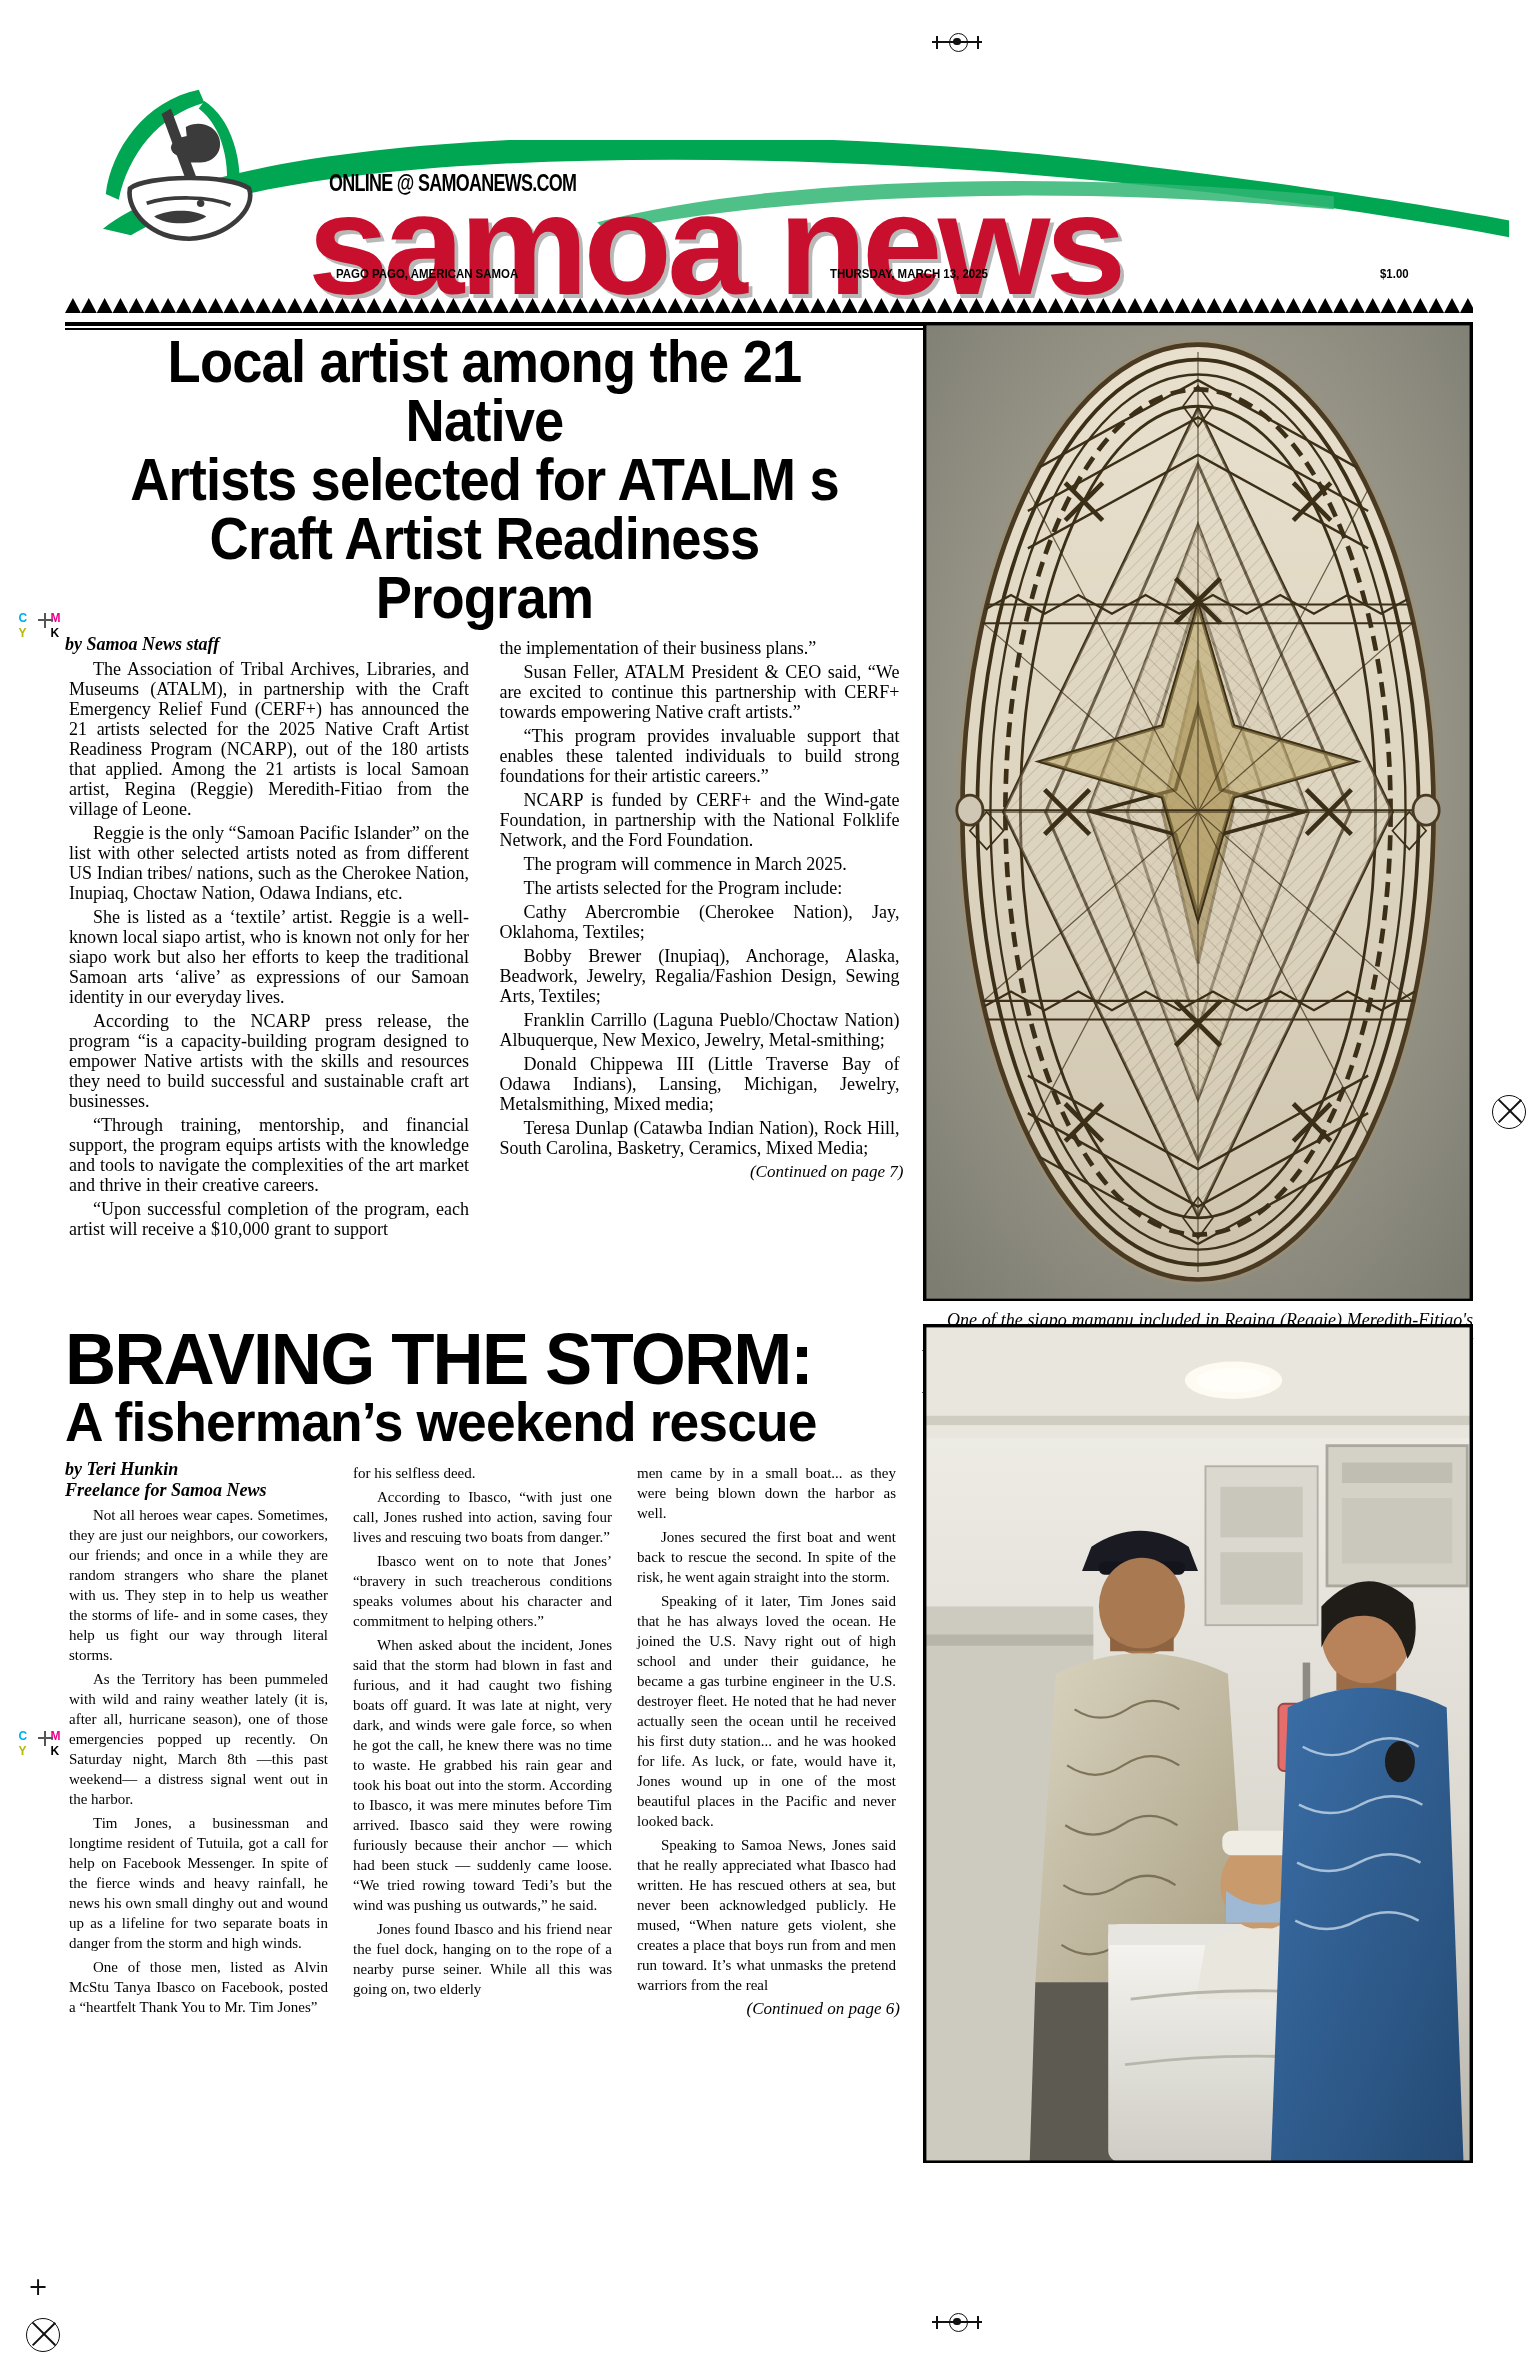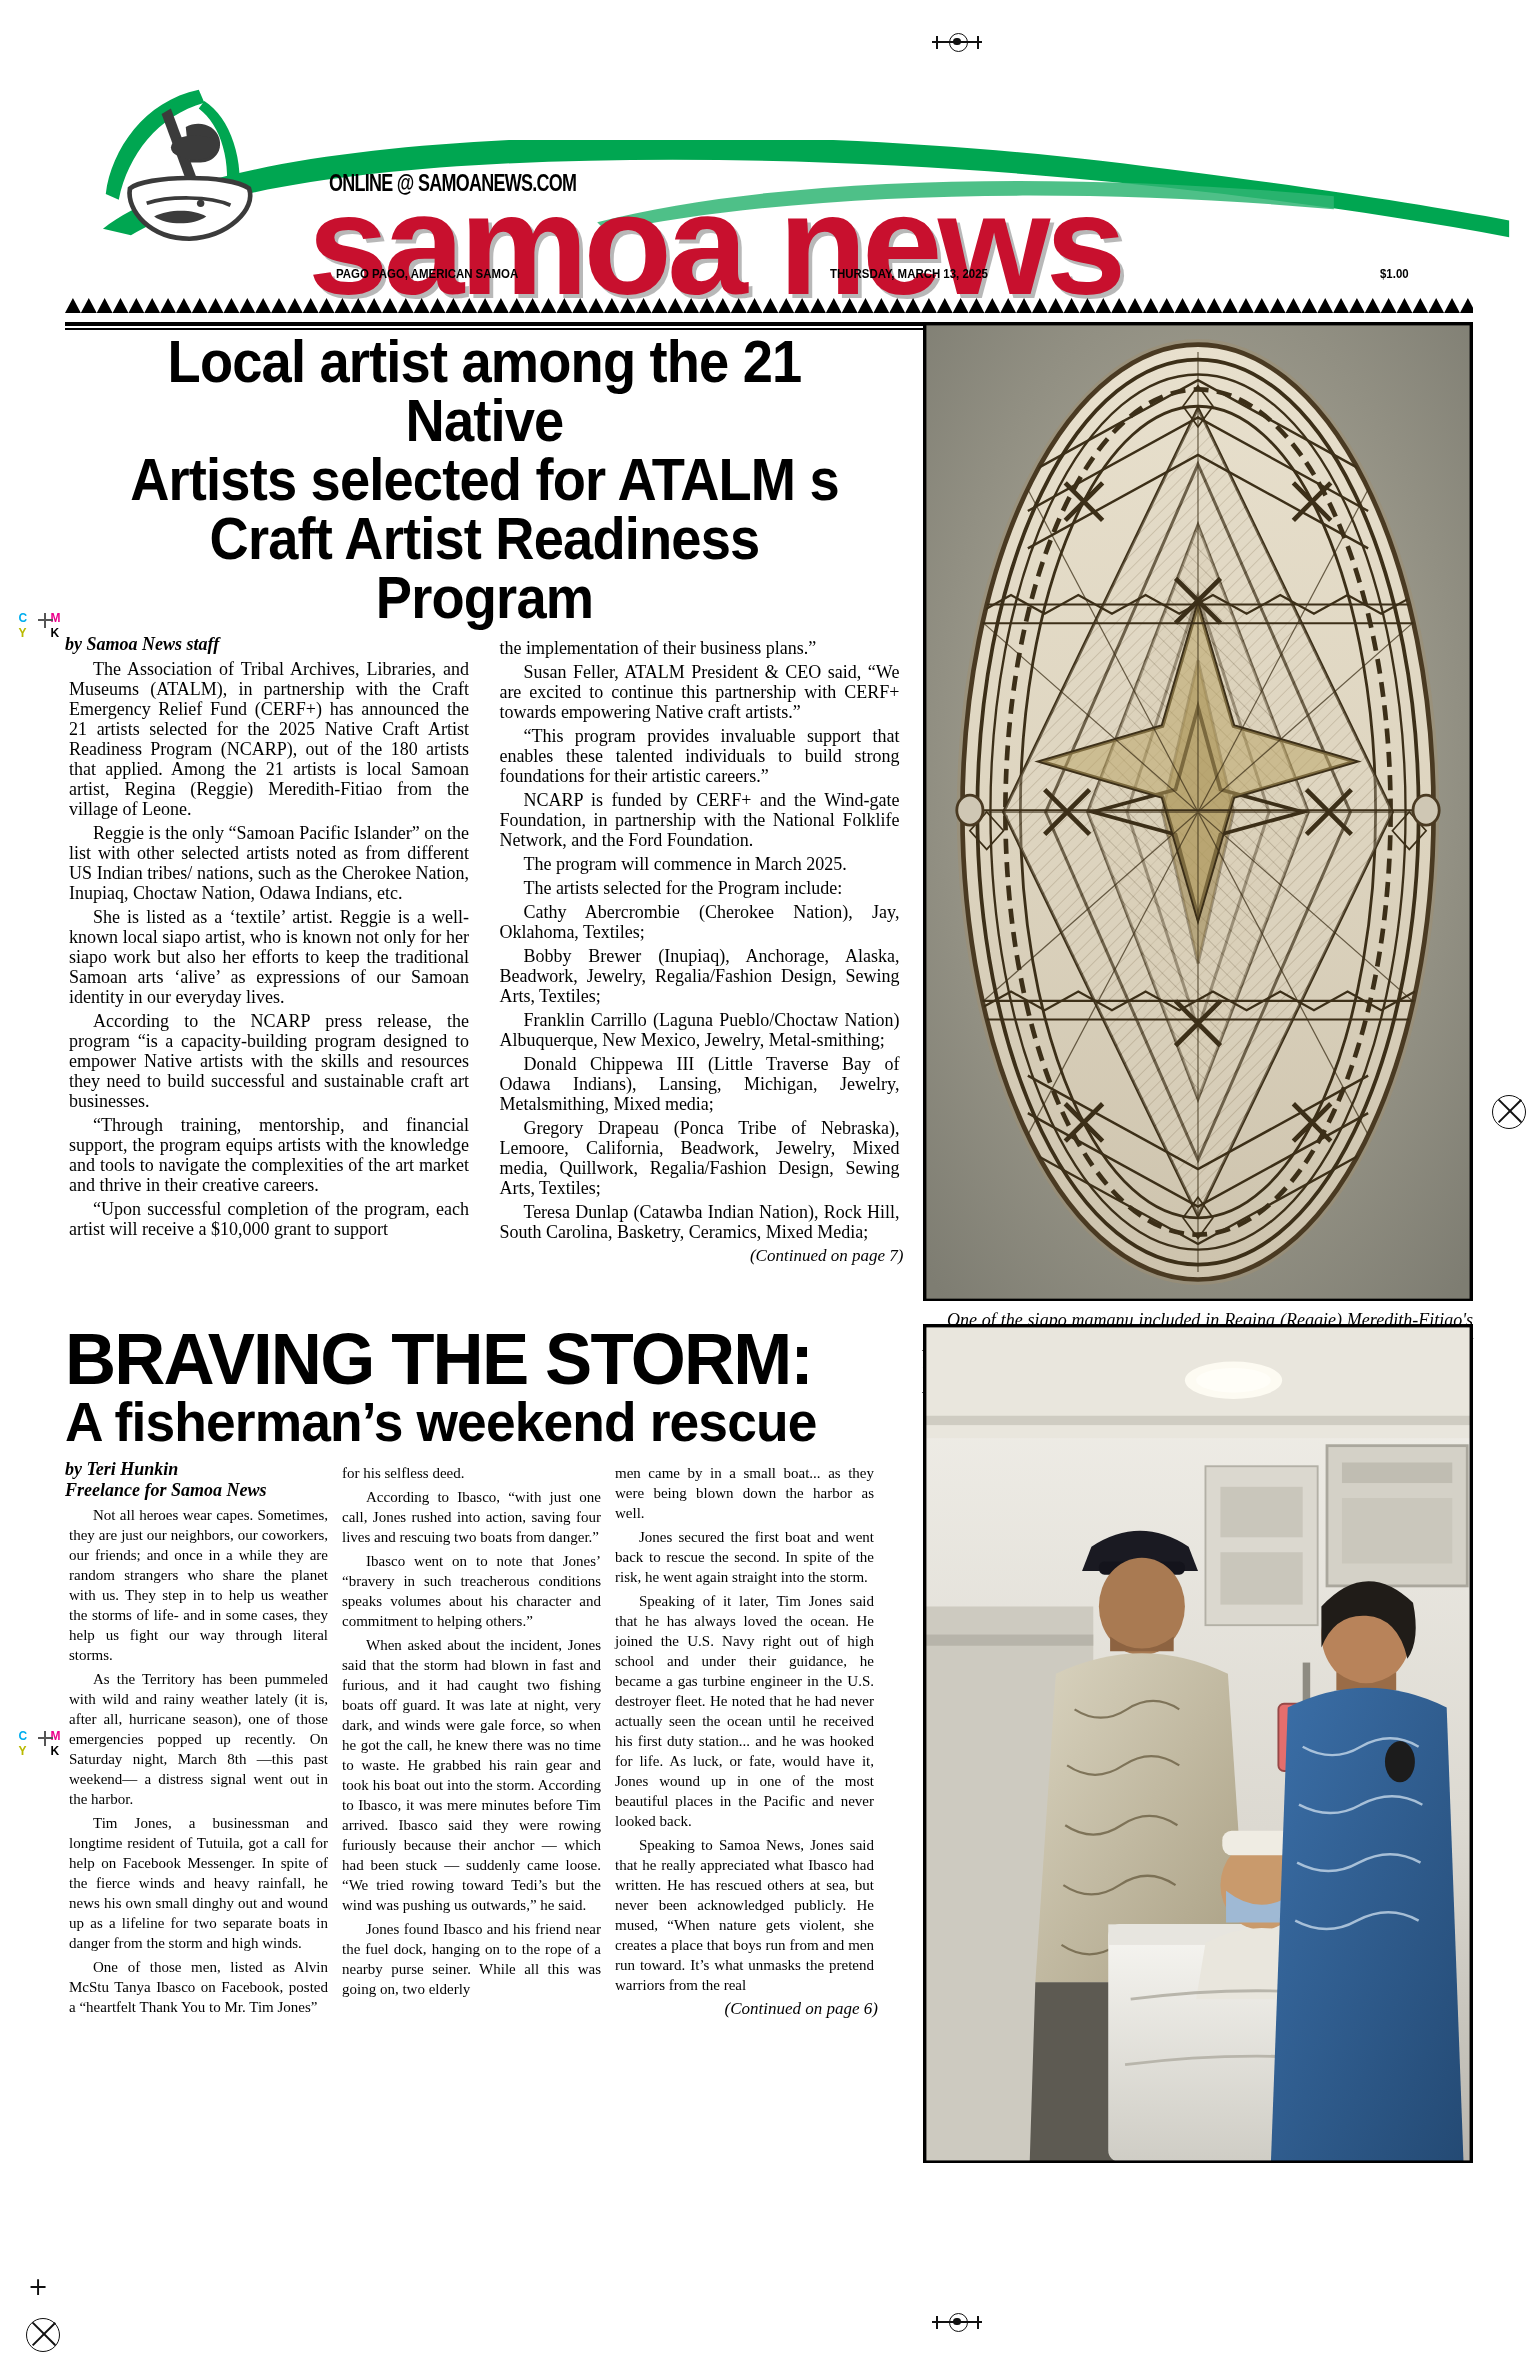--- a/index.html
+++ b/index.html
@@ -84,21 +84,21 @@
        line-height:21px;text-align:justify;text-indent:24px;}
   .credit{font-family:"Liberation Serif",serif;font-size:14px;text-align:right;
           font-style:normal;margin-top:0.9px;}
 
   
   #story2{position:absolute;left:0;top:1002px;width:839px;}
   .hl2a{font-family:"Liberation Sans",sans-serif;font-weight:bold;font-size:73px;
         line-height:69px;letter-spacing:-1.9px;transform:scaleX(.97);transform-origin:left top;}
   .hl2b{font-family:"Liberation Sans",sans-serif;font-weight:bold;font-size:55px;
         line-height:58px;letter-spacing:-0.9px;transform:scaleX(.97);transform-origin:left top;}
-  .cols3{display:flex;gap:6px;margin-top:7.5px;}
+  .cols3{display:flex;gap:17px;margin-top:7.5px;}
   .col3{width:267px;}
   .col3 p.bt{font-size:15px;line-height:20px;}
 
   
   #photo2{position:absolute;left:858px;top:1002px;width:550px;height:839px;
      border:2.8px solid #000;box-sizing:border-box;overflow:hidden;background:#6b6a62;}
 
   .photo-art{position:absolute;inset:0;}
 
   
@@ -209,21 +209,20 @@
         <p class="bt noind">the implementation of their business plans.”</p>
         <p class="bt">Susan Feller, ATALM President &amp; CEO said, “We are excited to continue this partnership with CERF+ towards empowering Native craft artists.”</p>
         <p class="bt">“This program provides invaluable support that enables these talented individuals to build strong foundations for their artistic careers.”</p>
         <p class="bt">NCARP is funded by CERF+ and the Wind-gate Foundation, in partnership with the National Folklife Network, and the Ford Foundation.</p>
         <p class="bt">The program will commence in March 2025.</p>
         <p class="bt">The artists selected for the Program include:</p>
         <p class="bt">Cathy Abercrombie (Cherokee Nation), Jay, Oklahoma, Textiles;</p>
         <p class="bt">Bobby Brewer (Inupiaq), Anchorage, Alaska, Beadwork, Jewelry, Regalia/Fashion Design, Sewing Arts, Textiles;</p>
         <p class="bt">Franklin Carrillo (Laguna Pueblo/Choctaw Nation) Albuquerque, New Mexico, Jewelry, Metal-smithing;</p>
         <p class="bt">Donald Chippewa III (Little Traverse Bay of Odawa Indians), Lansing, Michigan, Jewelry, Metalsmithing, Mixed media;</p>
-        <p class="bt">Gregory Drapeau (Ponca Tribe of Nebraska), Lemoore, California, Beadwork, Jewelry, Mixed media, Quillwork, Regalia/Fashion Design, Sewing Arts, Textiles;</p>
         <p class="bt">Teresa Dunlap (Catawba Indian Nation), Rock Hill, South Carolina, Basketry, Ceramics, Mixed Media;</p>
         <div class="cont">(Continued on page 7)</div>
       </div>
     </div>
   </div>
 
   <div id="photo1">
     <svg class="photo-art" viewBox="0 0 584 1044" preserveAspectRatio="none">
       <defs>
         <radialGradient id="bgw" cx="50%" cy="45%" r="72%">

